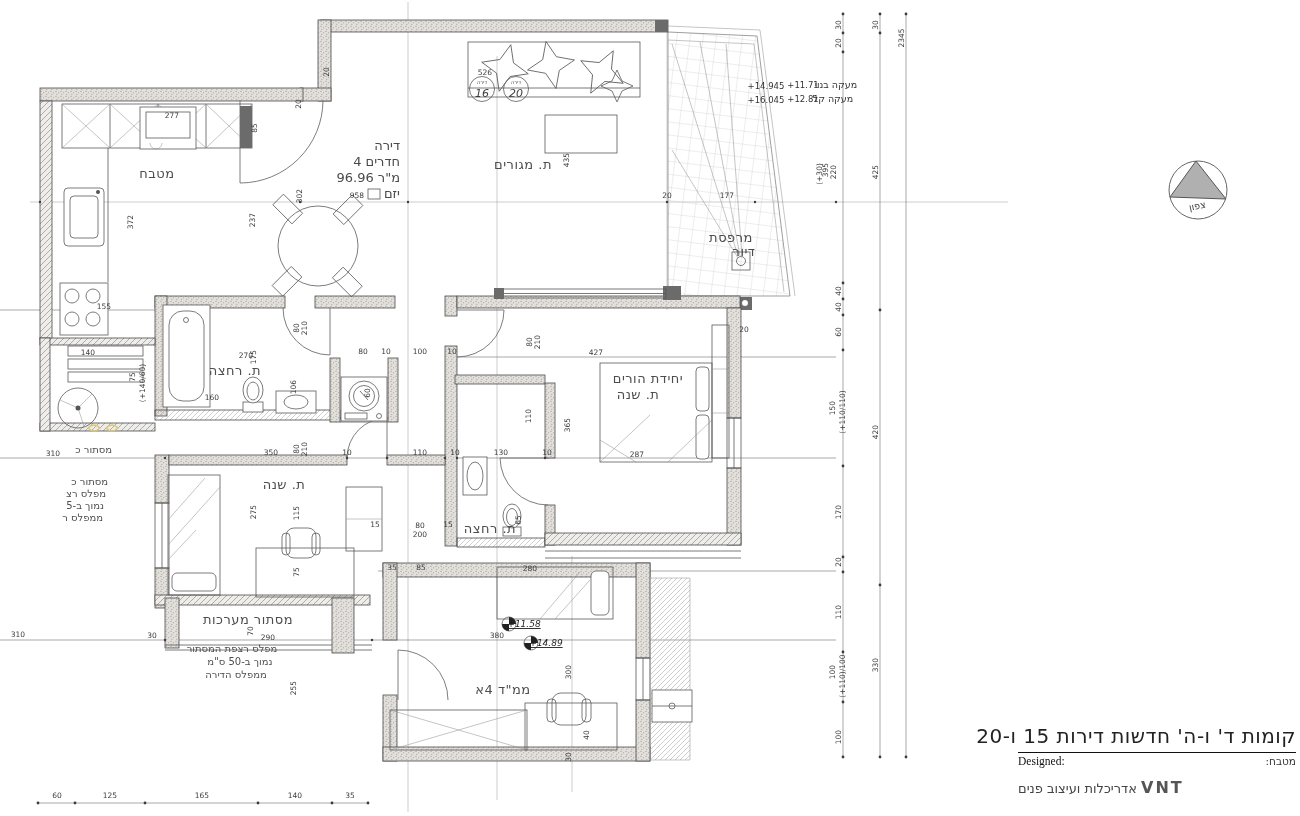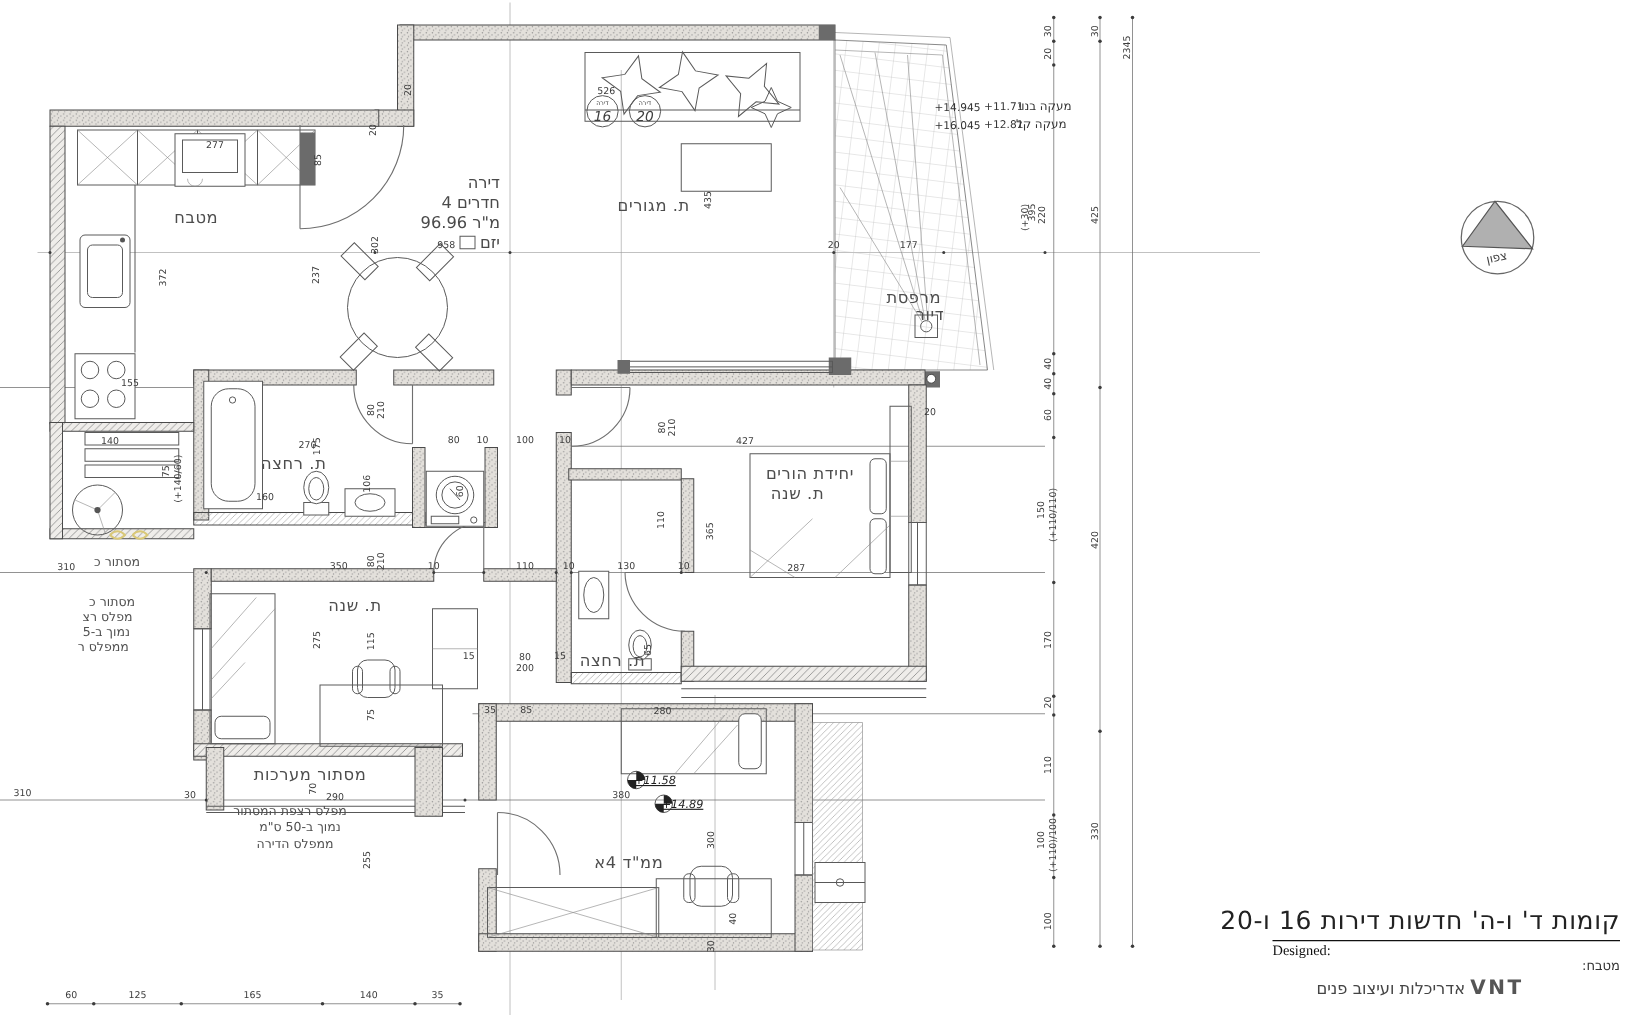--- a/index.html
+++ b/index.html
@@ -20,24 +20,24 @@
   .grid{stroke:#9b9b9b;stroke-width:.5;}
   .dimline{stroke:#6e6e6e;stroke-width:.6;}
   .door{stroke:#6f6f6f;stroke-width:.9;fill:none;}
   .furn{stroke:#5a5a5a;stroke-width:.8;fill:#ffffff;}
   .furnN{stroke:#5a5a5a;stroke-width:.8;fill:none;}
   
   #titleblock{position:absolute;left:1018px;top:724px;width:278px;}
   .tb-title{font-size:20px;color:#222;text-align:right;font-family:"DejaVu Sans",sans-serif;
             white-space:nowrap;letter-spacing:.5px;}
   .tb-rule{border-top:1.5px solid #111;margin-top:4px;}
-  .tb-row{display:flex;justify-content:space-between;margin-top:2px;flex-direction:column;}
+  .tb-row{display:flex;justify-content:space-between;margin-top:2px;}
   .tb-designed{font-family:"Liberation Serif",serif;font-size:11.5px;color:#111;}
   .tb-planning{font-size:10.5px;color:#333;}
-  .tb-firm{text-align:center;padding-right:42px;font-size:13px;color:#444;margin-top:1px;}
+  .tb-firm{text-align:left;padding-right:42px;font-size:13px;color:#444;margin-top:11px;}
   .tb-firm b{font-size:16px;letter-spacing:2px;color:#555;}
 </style>
 </head>
 <body>
 
 <div id="stage">
 <svg width="1300" height="816" viewBox="0 0 1300 816">
   <defs>
     <pattern id="stip" width="5" height="5" patternUnits="userSpaceOnUse">
       <rect width="5" height="5" fill="#e3e0db"></rect>
@@ -488,21 +488,21 @@
         <text x="841" y="737" class="ann dim" transform="rotate(-90 841 737)">100</text>
         <text x="878" y="25" class="ann dim" transform="rotate(-90 878 25)">30</text>
         <text x="878" y="172" class="ann dim" transform="rotate(-90 878 172)">425</text>
         <text x="878" y="432" class="ann dim" transform="rotate(-90 878 432)">420</text>
         <text x="878" y="665" class="ann dim" transform="rotate(-90 878 665)">330</text>
         <text x="904" y="38" class="ann dim" transform="rotate(-90 904 38)">2345</text>
       </g>
 </svg>
 
 <div id="titleblock">
-  <div class="tb-title" dir="rtl">קומות ד' ו-ה' חדשות דירות 16 ו-20</div>
+  <div class="tb-title" dir="rtl">קומות ד' ו-ה' חדשות דירות 15 ו-20</div>
   <div class="tb-rule"></div>
   <div class="tb-row">
     <span class="tb-designed">Designed:</span>
     <span class="tb-planning" dir="rtl">מטבח:</span>
   </div>
   <div class="tb-firm" dir="rtl">
     <b>VNT</b>
     <span>אדריכלות ועיצוב פנים</span>
   </div>
 </div>

